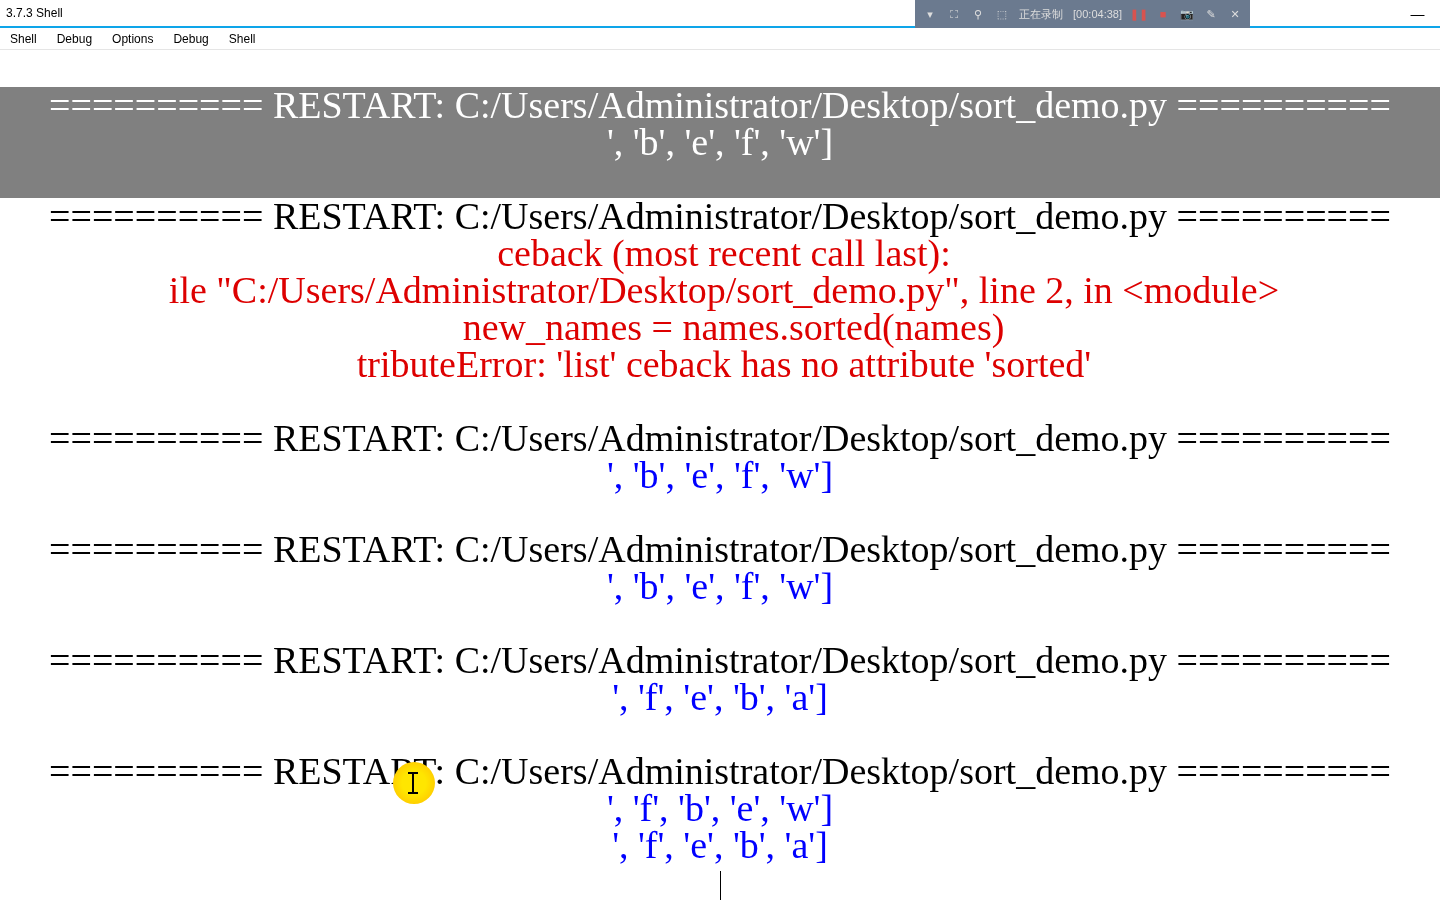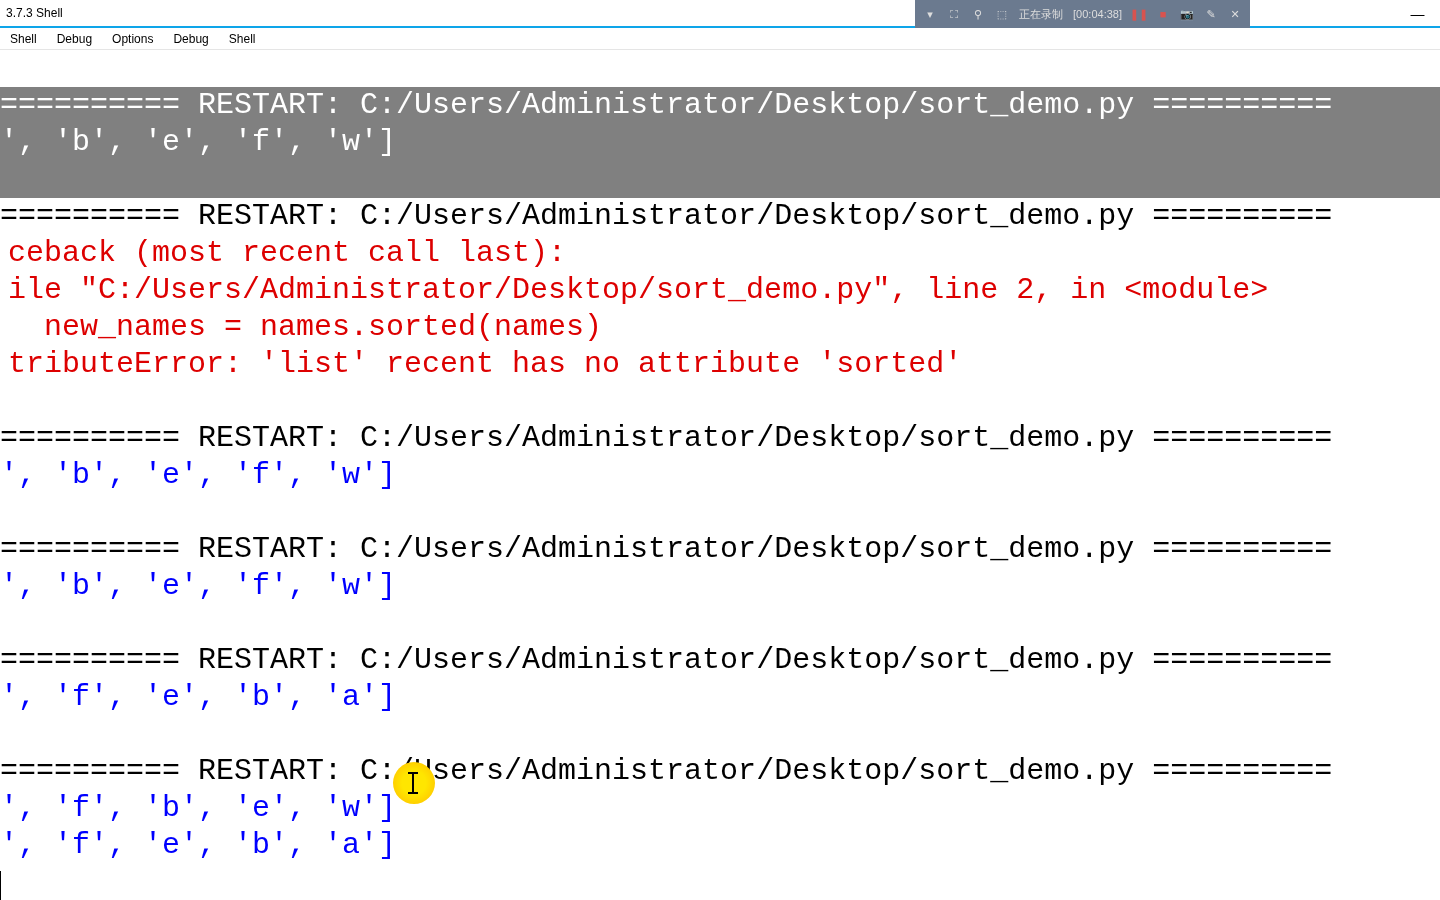--- a/index.html
+++ b/index.html
@@ -69,28 +69,29 @@
   align-items: center;
   padding-left: 0;
   font-size: 12px;
 }
 .menu-item {
   padding: 2px 10px;
   color: #000;
   cursor: default;
 }
 .shell-content {
-  font-family: Liberation Mono, monospace;
-  font-size: 30px;
+  font-family: Liberation Serif, serif;
+  font-size: 38px;
   line-height: 37px;
   padding: 0;
   position: relative;
   height: calc(900px - 50px);
   overflow: hidden;
   white-space: pre;
+  text-align: center;
 }
 .line { white-space: pre; }
 .restart { color: #000; }
 .output-blue { color: #0000ff; }
 .error-red { color: #dd0000; padding-left: 8px; }
 .highlighted-block {
   background: #808080;
   color: #fff;
 }
 .highlighted-block .restart { color: #fff; }
@@ -171,21 +172,21 @@
   <div class="menu-item">Shell</div>
 </div>
 
 <div class="shell-content">
 <div class="highlighted-block"><span class="line restart"><span>========== RESTART: </span><span>C:/Users/Administrator/Desktop/sort_demo.py</span><span> ==========</span></span>
 <span class="line output-blue">', 'b', 'e', 'f', 'w']</span>
 <span class="line"> </span></div><span class="line restart"><span>========== RESTART: </span><span>C:/Users/Administrator/Desktop/sort_demo.py</span><span> ==========</span></span>
 <span class="line error-red">ceback (most recent call last):</span>
 <span class="line error-red">ile "C:/Users/Administrator/Desktop/sort_demo.py", line 2, in &lt;module&gt;</span>
 <span class="line error-red">  new_names = names.sorted(names)</span>
-<span class="line error-red">tributeError: 'list' recent has no attribute 'sorted'</span>
+<span class="line error-red">tributeError: 'list' ceback has no attribute 'sorted'</span>
 <span class="line"> </span>
 <span class="line restart"><span>========== RESTART: </span><span>C:/Users/Administrator/Desktop/sort_demo.py</span><span> ==========</span></span>
 <span class="line output-blue">', 'b', 'e', 'f', 'w']</span>
 <span class="line"> </span>
 <span class="line restart"><span>========== RESTART: </span><span>C:/Users/Administrator/Desktop/sort_demo.py</span><span> ==========</span></span>
 <span class="line output-blue">', 'b', 'e', 'f', 'w']</span>
 <span class="line"> </span>
 <span class="line restart"><span>========== RESTART: </span><span>C:/Users/Administrator/Desktop/sort_demo.py</span><span> ==========</span></span>
 <span class="line output-blue">', 'f', 'e', 'b', 'a']</span>
 <span class="line"> </span>

